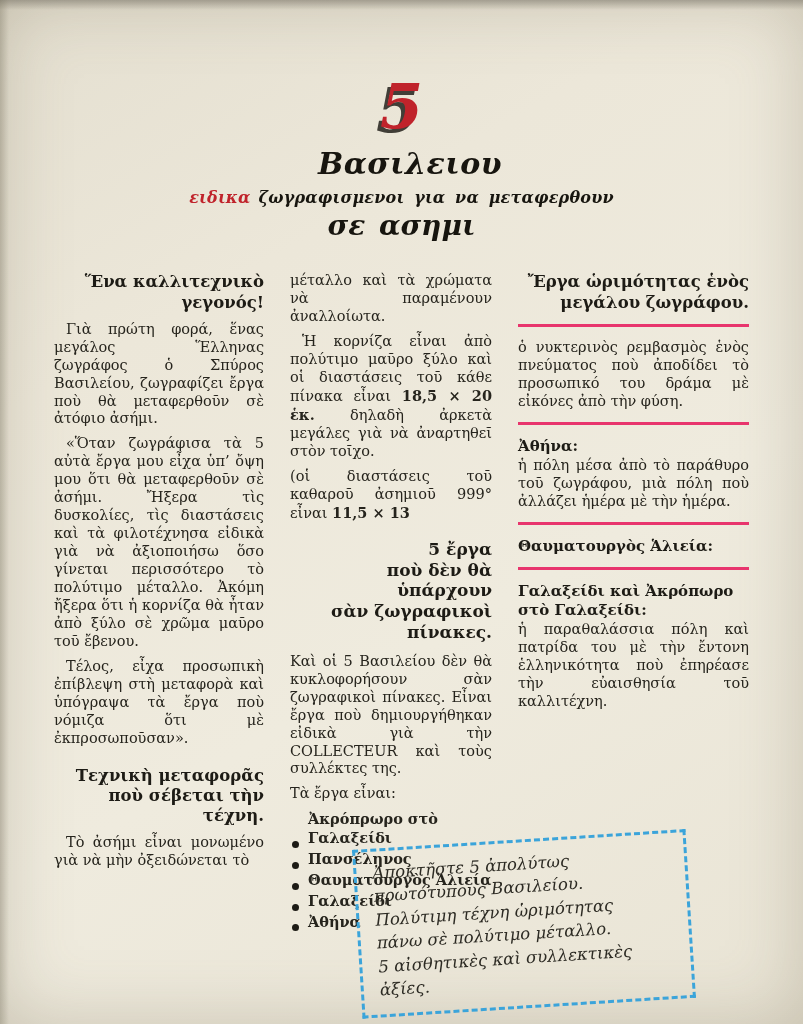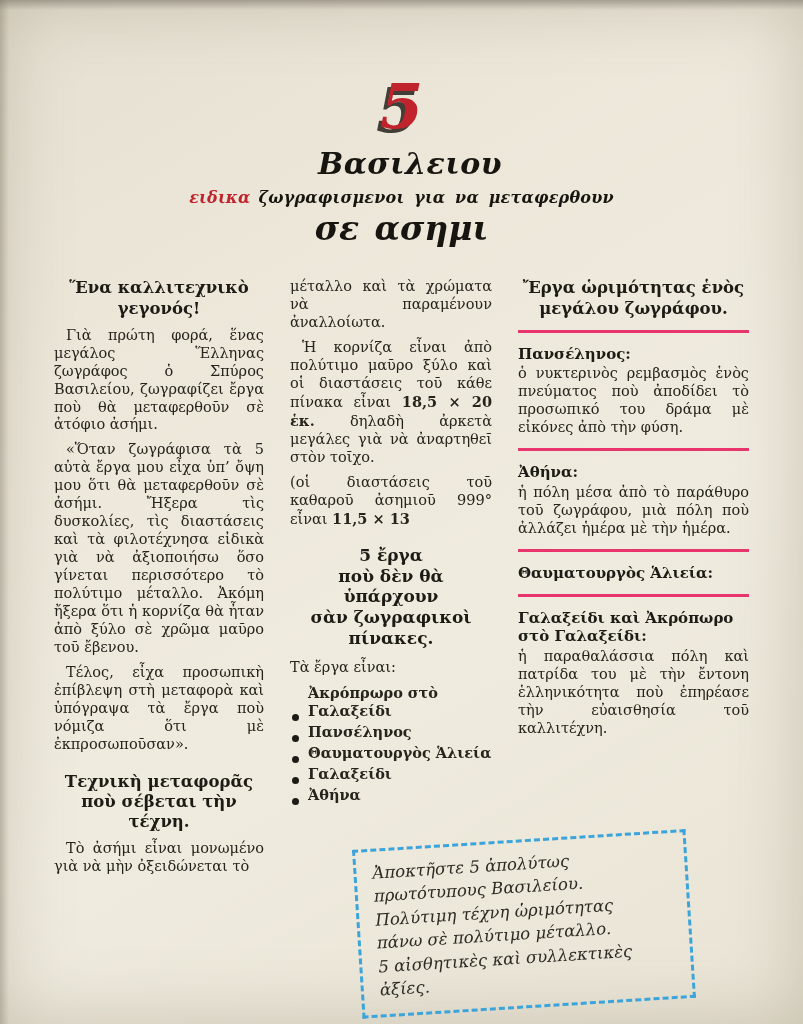--- a/index.html
+++ b/index.html
@@ -37,37 +37,37 @@
     font-weight:bold;font-style:italic;font-size:30px;letter-spacing:.5px;padding-left:17px;
   }
   .headline{
     margin:8px 30px 0;
     font-weight:bold;font-style:italic;font-size:16px;line-height:1.15;
     letter-spacing:.2px;word-spacing:4px;
   }
   .headline .accent{color:#c0232b;margin-right:8px;}
   .headline-line2{
     margin-top:2px;
-    font-weight:bold;font-style:italic;font-size:33px;word-spacing:4px;
+    font-weight:bold;font-style:italic;font-size:28px;word-spacing:4px;
   }
 
   
   .columns{
     display:flex;gap:26px;
     padding:30px 52px 0 54px;
     color:#26241d;
   }
   .col{font-size:14.5px;line-height:1.24;text-align:justify;}
   .col-left{width:210px;}
   .col-mid{width:202px;}
   .col-right{width:231px;}
   .col p{margin:0 0 7px;}
   .col p.indent{text-indent:12px;}
   .col h2{
-    font-size:16.5px;line-height:1.22;margin:0 0 8px;text-align:center;
+    font-size:16.5px;line-height:1.22;margin:0 0 8px;text-align:right;
     font-weight:bold;color:#1d1b15;
   }
   .col h2.spaced{margin-top:18px;}
   .mid-head{white-space:pre-line;font-size:17px !important;margin:16px 0 10px !important;}
 
   .works{list-style:none;margin:4px 0 0;padding:0 0 0 2px;}
   .works li{
     display:flex;gap:9px;align-items:flex-end;
     font-weight:bold;text-align:left;margin:2px 0;line-height:1.3;
   }
@@ -114,20 +114,21 @@
     </section>
 
     <section class="col col-mid">
       <p>μέταλλο καὶ τὰ χρώματα νὰ παραμένουν ἀναλλοίωτα.</p>
       <p class="indent"><span>Ἡ κορνίζα εἶναι ἀπὸ πολύτιμο μαῦρο ξύλο καὶ οἱ διαστάσεις τοῦ κάθε πίνακα εἶναι </span><b>18,5 × 20 ἑκ.</b><span> δηλαδὴ ἀρκετὰ μεγάλες γιὰ νὰ ἀναρτηθεῖ στὸν τοῖχο.</span></p>
       <p><span>(οἱ διαστάσεις τοῦ καθαροῦ ἀσημιοῦ 999° εἶναι </span><b>11,5 × 13</b></p>
       <h2 class="mid-head">5 ἔργα
 ποὺ δὲν θὰ ὑπάρχουν
 σὰν  ζωγραφικοὶ
 πίνακες.</h2>
+      <p>Καὶ οἱ 5 Βασιλείου δὲν θὰ κυκλοφορήσουν σὰν ζωγραφικοὶ πίνακες. Εἶναι ἔργα ποὺ δημιουργήθηκαν εἰδικὰ γιὰ τὴν COLLECTEUR καὶ τοὺς συλλέκτες της.</p>
       <p>Τὰ ἔργα εἶναι:</p>
       <ul class="works">
         <li>
             <span class="dot"></span>
             <span>Ἀκρόπρωρο στὸ Γαλαξείδι</span>
           </li>
         <li>
             <span class="dot"></span>
             <span>Πανσέληνος</span>
           </li>
@@ -143,21 +144,20 @@
             <span class="dot"></span>
             <span>Ἀθήνα</span>
           </li>
       </ul>
     </section>
 
     <section class="col col-right">
       <h2>Ἔργα ὡριμότητας ἑνὸς μεγάλου ζωγράφου.</h2>
 
       <div class="pink-divider"></div>
-      <h3 class="entry-title">Πανσέληνος:</h3>
       <p class="entry-text">ὁ νυκτερινὸς ρεμβασμὸς ἑνὸς πνεύματος ποὺ ἀποδίδει τὸ προσωπικό του δράμα μὲ εἰκόνες ἀπὸ τὴν φύση.</p>
 
       <div class="pink-divider"></div>
       <h3 class="entry-title">Ἀθήνα:</h3>
       <p class="entry-text">ἡ πόλη μέσα ἀπὸ τὸ παράθυρο τοῦ ζωγράφου, μιὰ πόλη ποὺ ἀλλάζει ἡμέρα μὲ τὴν ἡμέρα.</p>
 
       <div class="pink-divider"></div>
       <h3 class="entry-title">Θαυματουργὸς Ἁλιεία:</h3>
 
       <div class="pink-divider"></div>

